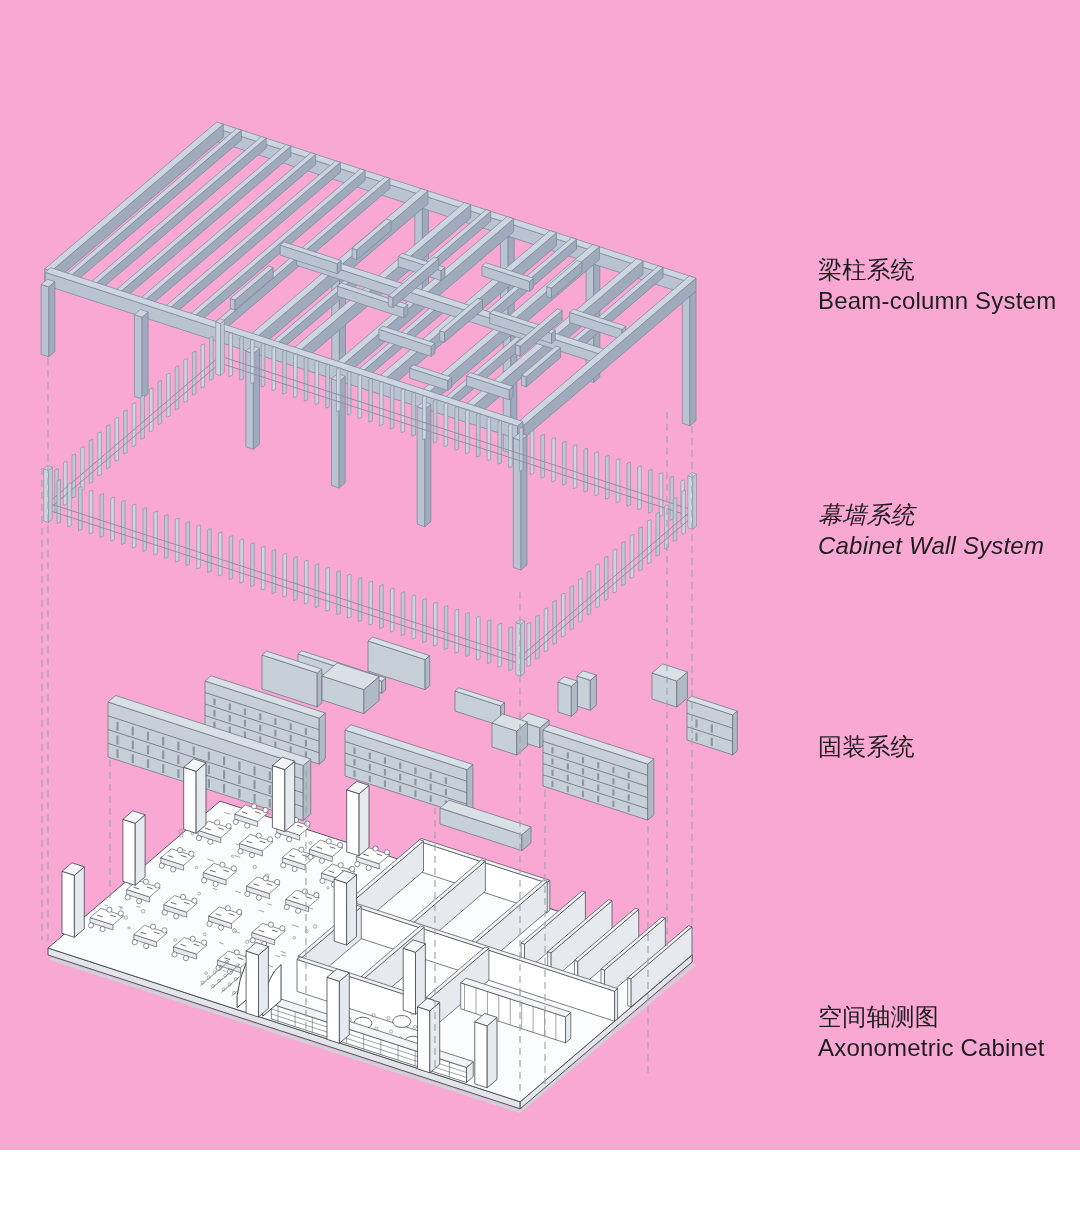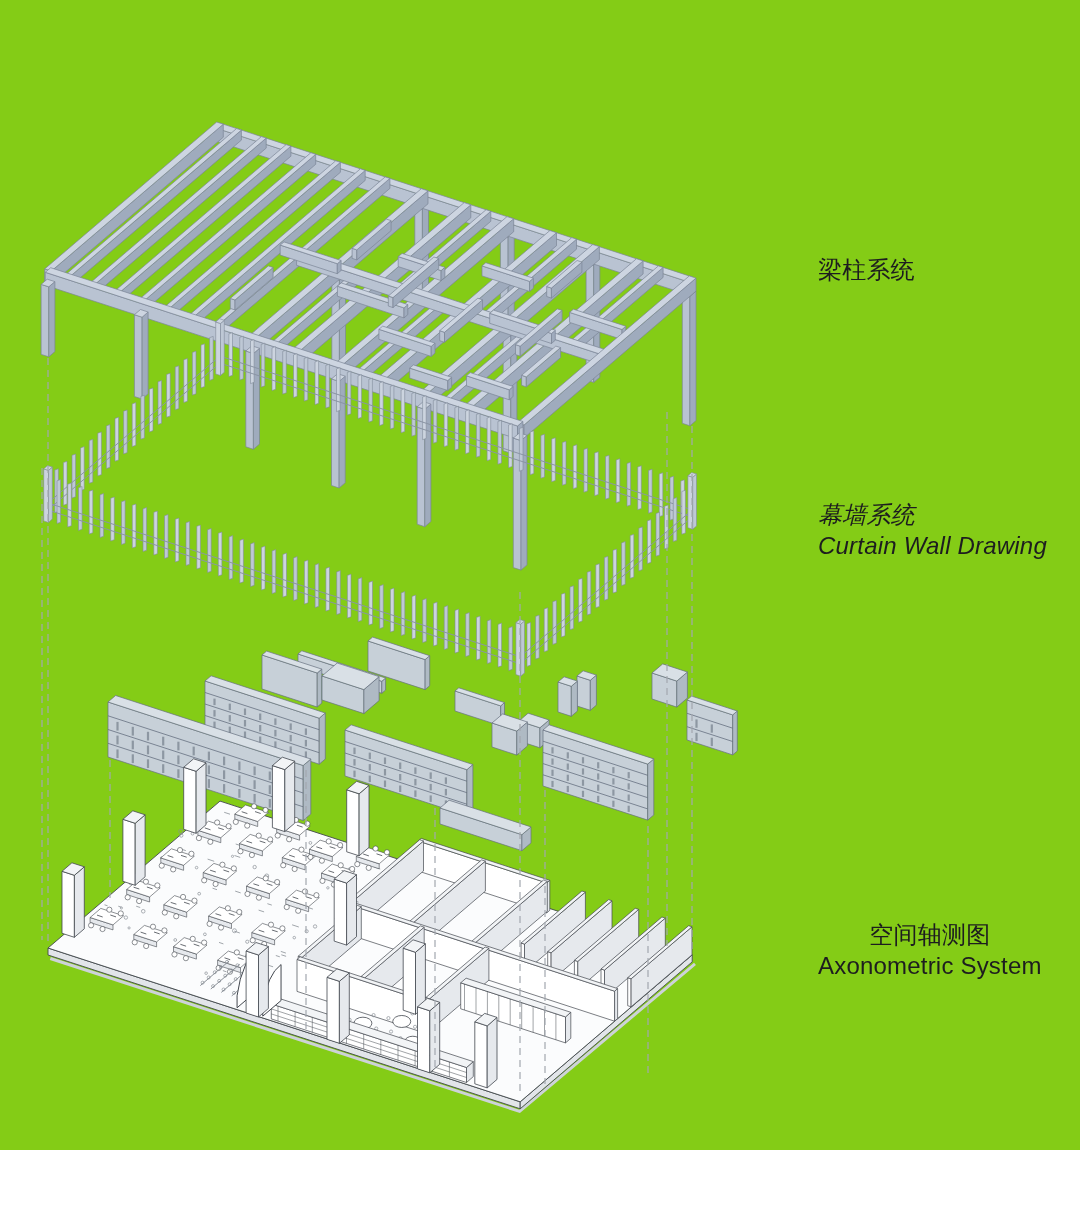--- a/index.html
+++ b/index.html
@@ -1,16 +1,16 @@
 <!DOCTYPE html>
 <html><head>
 <meta charset="utf-8">
 <style>
   html,body{margin:0;padding:0;background:#ffffff;}
-  .stage{position:relative;width:1080px;height:1150px;background:#84cc16;overflow:hidden;
+  .stage{position:relative;width:1080px;height:1150px;background:#f9a8d4;overflow:hidden;
          font-family:"Liberation Sans", sans-serif;}
   svg{position:absolute;left:0;top:0;}
   .label{position:absolute;left:818px;color:#1d1d1f;font-size:24px;line-height:31px;
          letter-spacing:0.2px;white-space:nowrap;}
 </style>
 </head>
 <body>
 
 <div class="stage">
   <svg id="scene" width="1080" height="1229" viewBox="0 0 1080 1229">
@@ -885,24 +885,26 @@
         <line x1="520" y1="592" x2="520" y2="1096" stroke="#a2a7af" stroke-width="1.2" stroke-dasharray="7 5"></line>
         <line x1="545" y1="790" x2="545" y2="1084" stroke="#a2a7af" stroke-width="1.2" stroke-dasharray="7 5"></line>
         <line x1="648" y1="826" x2="648" y2="1074" stroke="#a2a7af" stroke-width="1.2" stroke-dasharray="7 5"></line>
         <line x1="667" y1="412" x2="667" y2="946" stroke="#a2a7af" stroke-width="1.2" stroke-dasharray="7 5"></line>
         <line x1="692" y1="426" x2="692" y2="950" stroke="#a2a7af" stroke-width="1.2" stroke-dasharray="7 5"></line>
       </g>
     </svg>
 
   <div class="label" id="label-0" style="top: 254px;">
     <div>梁柱系统</div>
+    <div>Beam-column System</div>
   </div>
   <div class="label" id="label-1" style="top: 499px; font-style: italic;">
     <div>幕墙系统</div>
-    <div>Curtain Wall Drawing</div>
+    <div>Cabinet Wall System</div>
   </div>
   <div class="label" id="label-2" style="top: 731px;">
+    <div>固装系统</div>
   </div>
-  <div class="label" id="label-3" style="top: 919px; text-align: center;">
+  <div class="label" id="label-3" style="top: 1001px;">
     <div>空间轴测图</div>
-    <div>Axonometric System</div>
+    <div>Axonometric Cabinet</div>
   </div>
 </div>
 
 </body></html>

